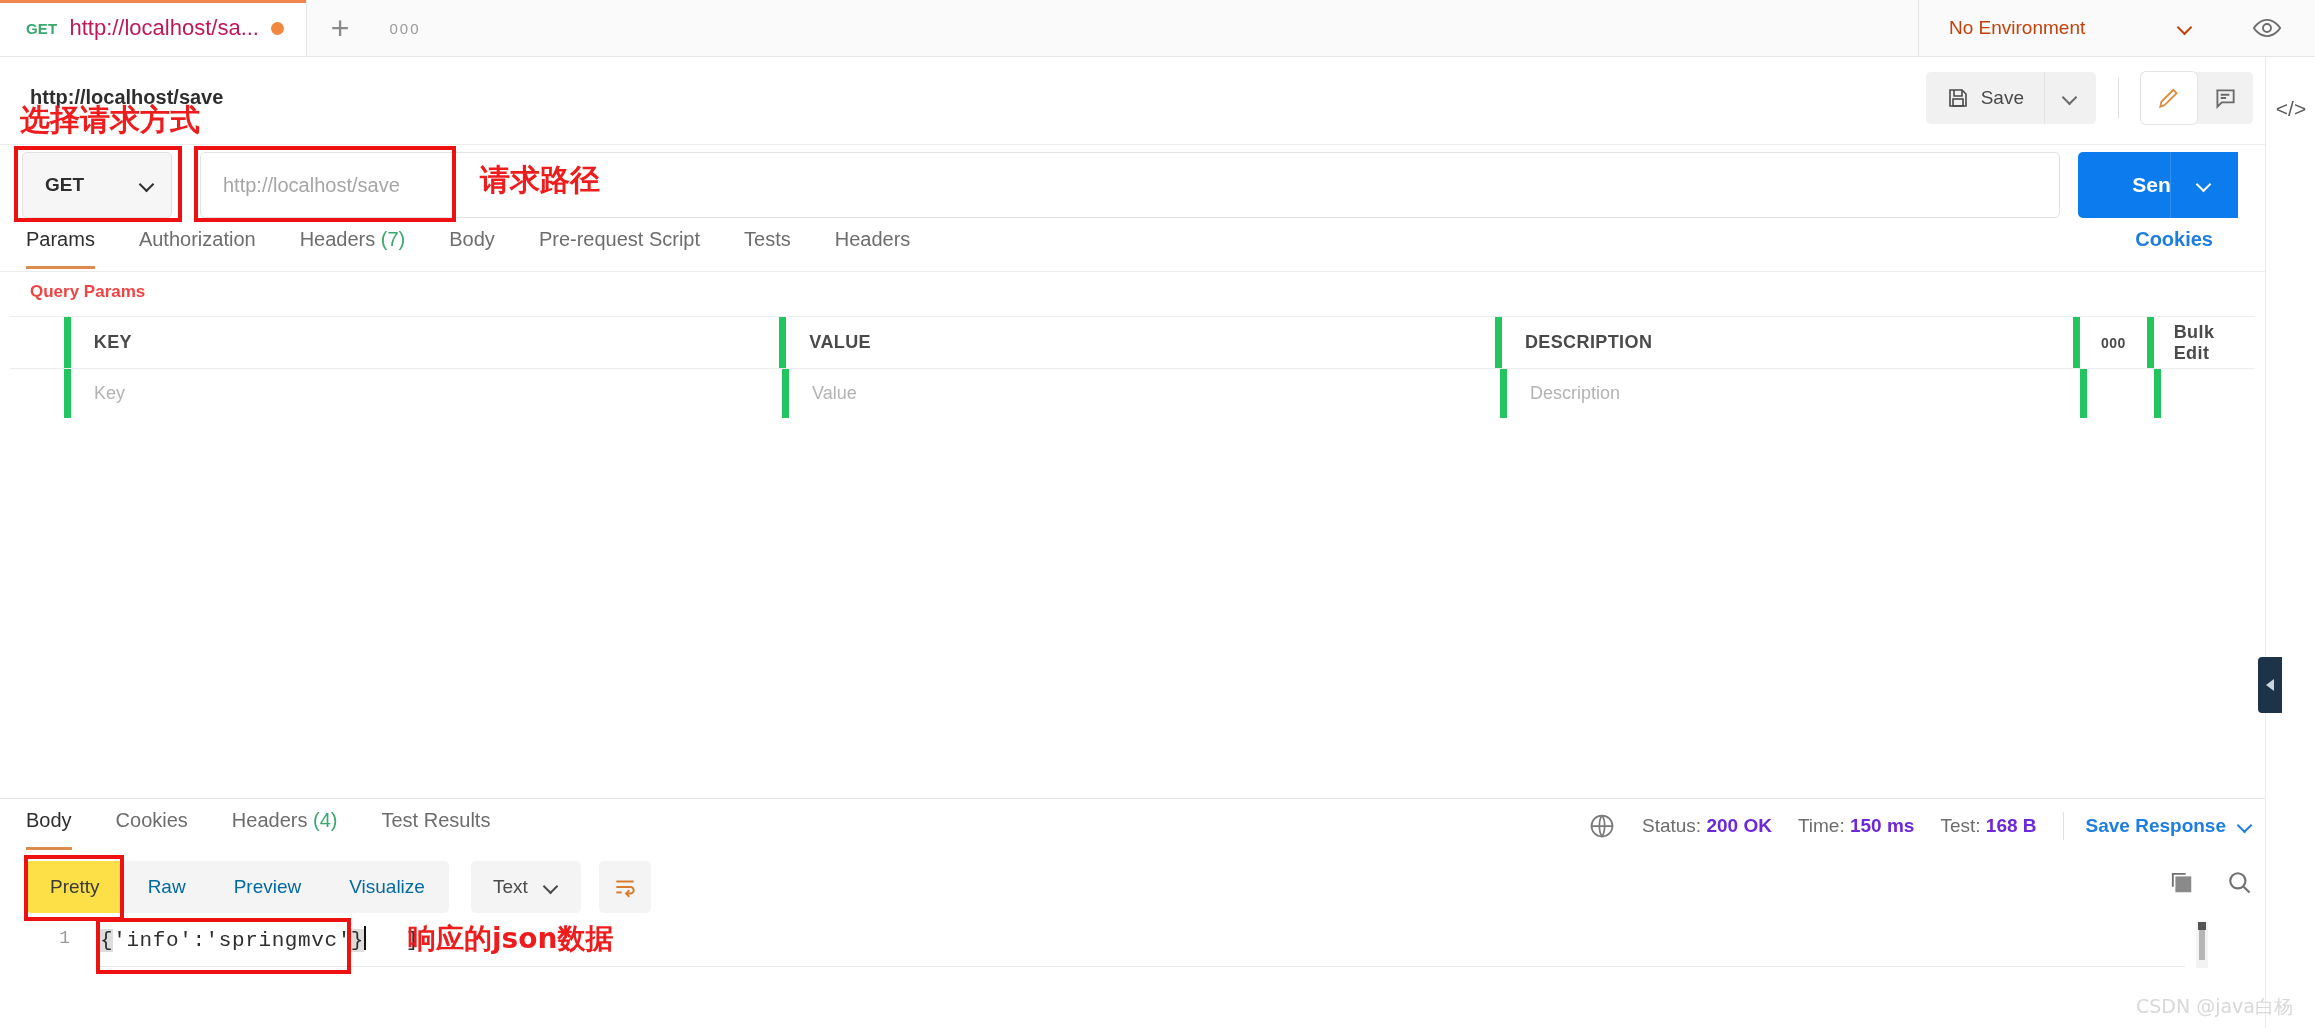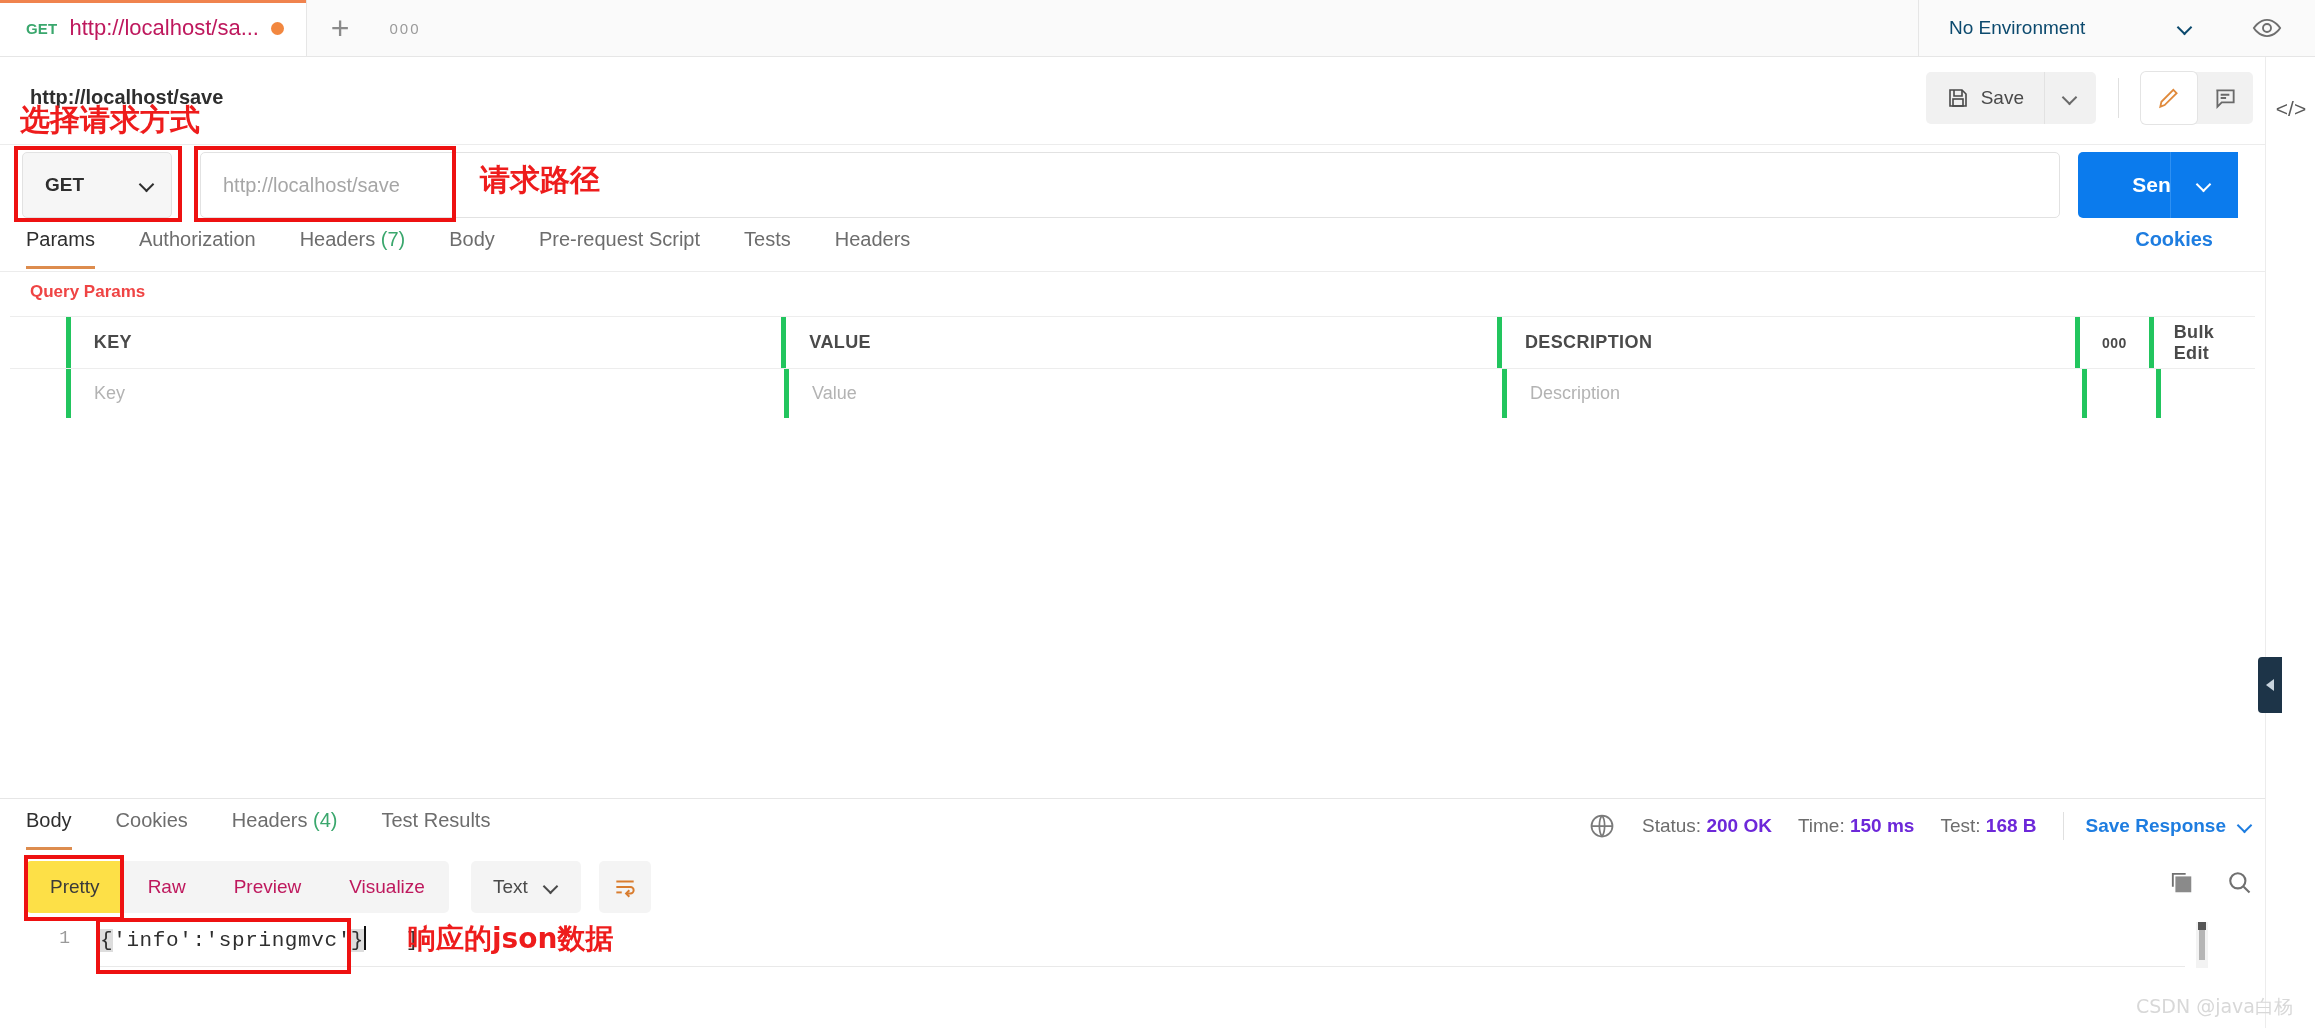--- a/index.html
+++ b/index.html
@@ -32,21 +32,21 @@
     width:66px; display:flex; align-items:center; justify-content:center;
     color:#8a8a8a; font-size:32px; font-weight:300; line-height:1;
   }
   .tab-dots {
     width:64px; display:flex; align-items:center; justify-content:center;
     color:#9a9a9a; font-size:15px; letter-spacing:2px;
   }
   .tabbar-spacer { flex:1 1 auto; border-right:1px solid #e6e6e6; }
   .env-select {
     width:300px; display:flex; align-items:center; justify-content:space-between;
-    padding:0 26px 0 30px; color:#0c4a6e; font-size:19px;
+    padding:0 26px 0 30px; color:#c2410c; font-size:19px;
   }
   .chev { display:inline-block; width:15px; height:15px; position:relative; }
   .chev::after {
     content:""; position:absolute; left:1px; top:1px; width:9px; height:9px;
     border-right:2px solid currentColor; border-bottom:2px solid currentColor;
     transform:rotate(45deg);
   }
   .env-eye { width:96px; display:flex; align-items:center; justify-content:center; color:#6e6e6e; }
 
   
@@ -121,21 +121,21 @@
   }
 
   
   .qp-label { position:absolute; left:30px; top:282px; font-size:17px; font-weight:bold; color:#ef4444; }
   .params-table { position:absolute; left:10px; top:316px; width:2245px; }
   .ptr { display:flex; align-items:stretch; }
   .ptr.head { border-top:1px solid #ededed; border-bottom:1px solid #ededed; height:53px; }
   .ptr.row { border-bottom:1px solid #ededed; height:50px; }
   .pc {
     display:flex; align-items:center; padding-left:23px;
-    border-right:5px solid #22c55e; font-size:18px;
+    border-right:7px solid #22c55e; font-size:18px;
   }
   .pc.check { width:61px; padding:0; }
   .pc.key { width:718px; }
   .pc.value { width:718px; }
   .pc.desc { width:580px; }
   .pc.dots { width:74px; justify-content:center; padding-left:0; color:#9a9a9a; letter-spacing:2px; font-size:14px; }
   .pc.bulk { width:auto; flex:1 1 auto; border-right:none; color:#2e2e2e; font-weight:bold; padding-left:20px; }
   .ptr.head .pc { color:#4a4a4a; font-weight:bold; letter-spacing:.4px; }
   .ptr.row .pc { color:#b3b3b3; }
 
@@ -158,21 +158,21 @@
   .st-item b { color:#6d28d9; font-weight:bold; }
   .st-div { width:1px; height:28px; background:#e0e0e0; margin-right:22px; }
   .save-resp { color:#1e7de0; font-weight:bold; display:flex; align-items:center; gap:12px; }
 
   .fmt-bar {
     position:absolute; left:26px; top:861px; display:flex; align-items:center; gap:0;
   }
   .fmt-group { display:flex; background:#f4f4f4; border-radius:5px; overflow:hidden; }
   .fmt {
     padding:0 24px; height:52px; display:flex; align-items:center;
-    font-size:19px; color:#be185d; white-space:nowrap;
+    font-size:19px; color:#0369a1; white-space:nowrap;
   }
   .fmt.active { background:#fde047; color:#3a3a3a; }
   .type-sel {
     display:flex; align-items:center; gap:16px; height:52px; padding:0 22px;
     background:#f4f4f4; border-radius:5px; margin-left:22px; color:#4a4a4a; font-size:19px;
   }
   .wrap-btn {
     width:52px; height:52px; background:#f4f4f4; border-radius:5px; margin-left:18px;
     display:flex; align-items:center; justify-content:center;
   }

